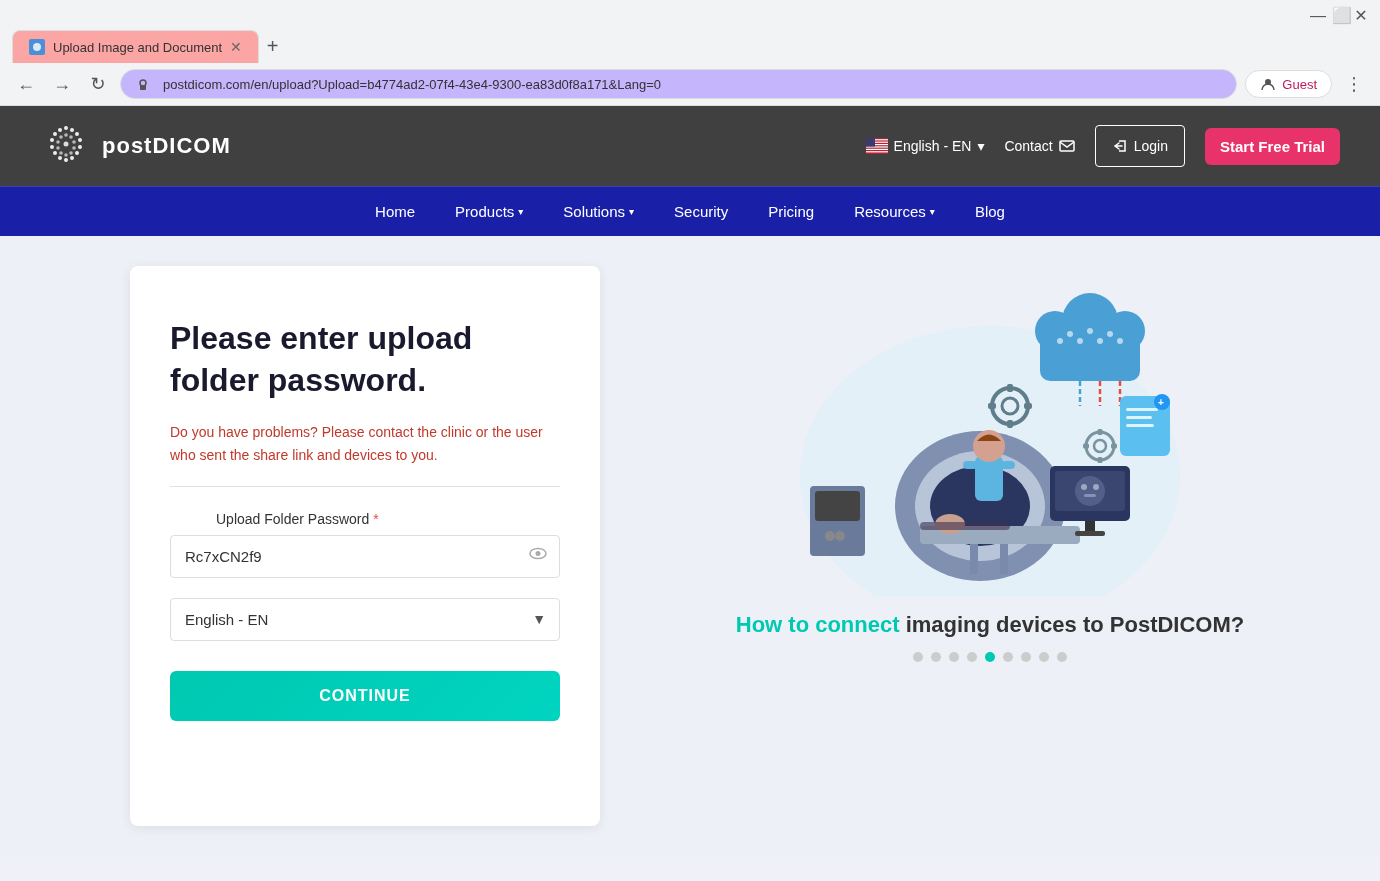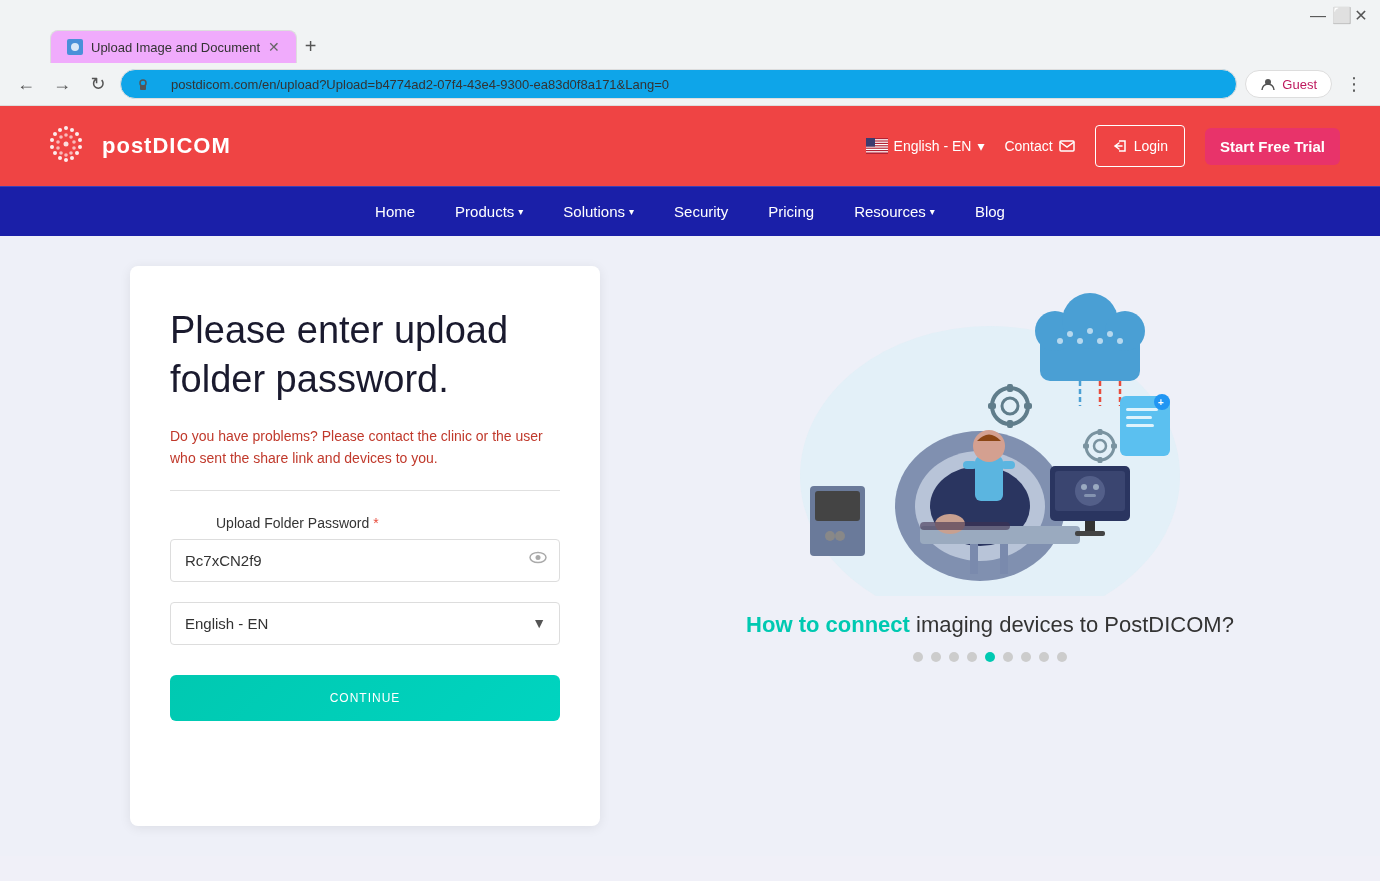--- a/index.html
+++ b/index.html
@@ -3,78 +3,78 @@
   <meta charset="utf-8">
   <style>
     * { margin: 0; padding: 0; box-sizing: border-box; }
     body { font-family: 'Segoe UI', Arial, sans-serif; background: #f0f0f8; width: 1380px; min-height: 881px; overflow-x: hidden; }
 
     
     .browser-chrome { background: #f1f3f4; border-bottom: 1px solid #ddd; }
     .browser-titlebar { display: flex; align-items: center; padding: 8px 12px; gap: 8px; }
     .browser-btn { width: 14px; height: 14px; border: none; background: none; cursor: pointer; color: #555; font-size: 16px; line-height: 1; }
     .browser-tab-bar { display: flex; align-items: center; padding: 0 12px; }
-    .browser-tab { display: flex; align-items: center; gap: 8px; background: #f0abfc; border-radius: 8px 8px 0 0; padding: 8px 16px; font-size: 13px; color: #333; border: 1px solid #ddd; border-bottom: none; min-width: 200px; margin-left: 38px; }
+    .browser-tab { display: flex; align-items: center; gap: 8px; background: #fca5a5; border-radius: 8px 8px 0 0; padding: 8px 16px; font-size: 13px; color: #333; border: 1px solid #ddd; border-bottom: none; min-width: 200px; }
     .browser-tab-icon { width: 16px; height: 16px; background: #4a90d9; border-radius: 2px; display: flex; align-items: center; justify-content: center; }
     .browser-tab-close { margin-left: auto; cursor: pointer; color: #666; font-size: 14px; }
     .new-tab-btn { background: none; border: none; font-size: 20px; color: #555; cursor: pointer; padding: 4px 8px; }
     .browser-addressbar { display: flex; align-items: center; padding: 6px 12px; gap: 8px; background: #f1f3f4; }
     .nav-btn { background: none; border: none; color: #555; font-size: 18px; cursor: pointer; padding: 4px; width: 28px; height: 28px; display: flex; align-items: center; justify-content: center; border-radius: 50%; }
-    .address-bar { flex: 1; display: flex; align-items: center; background: #0ea5e9; border: 1px solid #ddd; border-radius: 20px; padding: 6px 14px; gap: 20px; font-size: 14px; color: #333; }
+    .address-bar { flex: 1; display: flex; align-items: center; background: #c4b5fd; border: 1px solid #ddd; border-radius: 20px; padding: 6px 14px; gap: 12px; font-size: 14px; color: #333; }
     .address-text { flex: 1; font-size: 13px; color: #333; }
     .guest-btn { display: flex; align-items: center; gap: 6px; border: 1px solid #ddd; border-radius: 20px; padding: 5px 14px; background: white; font-size: 13px; color: #be185d; cursor: pointer; }
 
     
     .website { background: white; }
 
     
-    .top-nav { background: #ef4444; display: flex; align-items: center; padding: 0 40px; height: 80px; }
+    .top-nav { background: #404040; display: flex; align-items: center; padding: 0 40px; height: 80px; }
     .logo-area { display: flex; align-items: center; gap: 10px; }
     .logo-text { color: white; font-size: 22px; font-weight: 700; letter-spacing: 1px; }
     .nav-spacer { flex: 1; }
     .top-nav-right { display: flex; align-items: center; gap: 20px; }
     .lang-btn { display: flex; align-items: center; gap: 6px; color: white; font-size: 14px; cursor: pointer; background: none; border: none; }
     .contact-btn { display: flex; align-items: flex-end; gap: 6px; color: white; font-size: 14px; cursor: pointer; background: none; border: none; }
     .login-btn { display: flex; align-items: center; gap: 6px; color: white; font-size: 14px; cursor: pointer; background: none; border: 1px solid white; border-radius: 4px; padding: 12px 16px; }
     .start-trial-btn { background: #e8336a; color: white; border: none; border-radius: 6px; padding: 10px 15px; font-size: 15px; font-weight: 600; cursor: pointer; }
 
     
     .main-nav { background: #1a1fa8; border-top: 1px solid rgba(255,255,255,0.15); display: flex; align-items: center; justify-content: center; padding: 0 40px; height: 50px; }
     .main-nav-items { display: flex; align-items: center; gap: 40px; }
     .main-nav-item { color: white; font-size: 15px; cursor: pointer; display: flex; align-items: center; gap: 4px; text-decoration: none; }
     .chevron-down { font-size: 10px; }
 
     
     .content-area { display: flex; min-height: 620px; background: #eef0f8; }
 
     
     .form-panel { background: white; margin: 30px 0 30px 130px; width: 470px; border-radius: 8px; padding: 40px; box-shadow: 0 2px 12px rgba(0,0,0,0.08); }
-    .form-title { font-size: 38px; font-weight: 400; color: #1a1a2e; line-height: 1.3; margin-bottom: 20px; }
+    .form-title { font-size: 32px; font-weight: 700; color: #1a1a2e; line-height: 1.3; margin-bottom: 20px; margin-top: 12px; }
     .form-subtitle { font-size: 14px; color: #c0392b; line-height: 1.6; margin-bottom: 20px; }
     .form-divider { border: none; border-top: 1px solid #e0e0e0; margin-bottom: 24px; }
     .form-label { font-size: 14px; color: #333; margin-bottom: 8px; display: block; margin-left: 46px; }
     .required-star { color: #e74c3c; }
     .password-input-wrapper { position: relative; margin-bottom: 20px; }
     .form-input { width: 100%; border: 1px solid #ddd; border-radius: 4px; padding: 12px 40px 12px 14px; font-size: 15px; color: #333; outline: none; }
     .eye-icon { position: absolute; right: 12px; top: 50%; transform: translateY(-50%); color: #aaa; cursor: pointer; font-size: 18px; }
     .form-select { width: 100%; border: 1px solid #ddd; border-radius: 4px; padding: 12px 14px; font-size: 15px; color: #333; background: white; appearance: none; cursor: pointer; outline: none; }
     .select-wrapper { position: relative; margin-bottom: 30px; }
     .select-arrow { position: absolute; right: 14px; top: 50%; transform: translateY(-50%); pointer-events: none; font-size: 14px; color: #555; }
-    .continue-btn { width: 100%; background: linear-gradient(135deg, #00c9b1, #00d4c0); color: white; border: none; border-radius: 6px; padding: 16px; font-size: 12px; font-weight: 400; cursor: pointer; letter-spacing: 1px; }
+    .continue-btn { width: 100%; background: linear-gradient(135deg, #00c9b1, #00d4c0); color: white; border: none; border-radius: 6px; padding: 16px; font-size: 16px; font-weight: 700; cursor: pointer; letter-spacing: 1px; }
 
     
     .right-panel { flex: 1; display: flex; flex-direction: column; align-items: center; justify-content: flex-start; padding: 40px 40px 30px; }
 
     
     .mri-scene { position: relative; width: 420px; height: 320px; }
 
     .caption-area { text-align: center; margin-top: 16px; }
     .caption-title { font-size: 22px; }
     .caption-cyan { color: #00c9b1; font-weight: 700; }
-    .caption-dark { color: #333; font-weight: 400; }
+    .caption-dark { color: #333; font-weight: 700; }
     .dots-nav { display: flex; gap: 8px; justify-content: center; margin-top: 14px; }
     .dot { width: 10px; height: 10px; border-radius: 50%; background: #ccc; }
     .dot.active { background: #00c9b1; }
   </style>
 </head>
 <body>
 
 <div class="browser-chrome">
   <div class="browser-titlebar">
     <div style="flex:1"></div>

